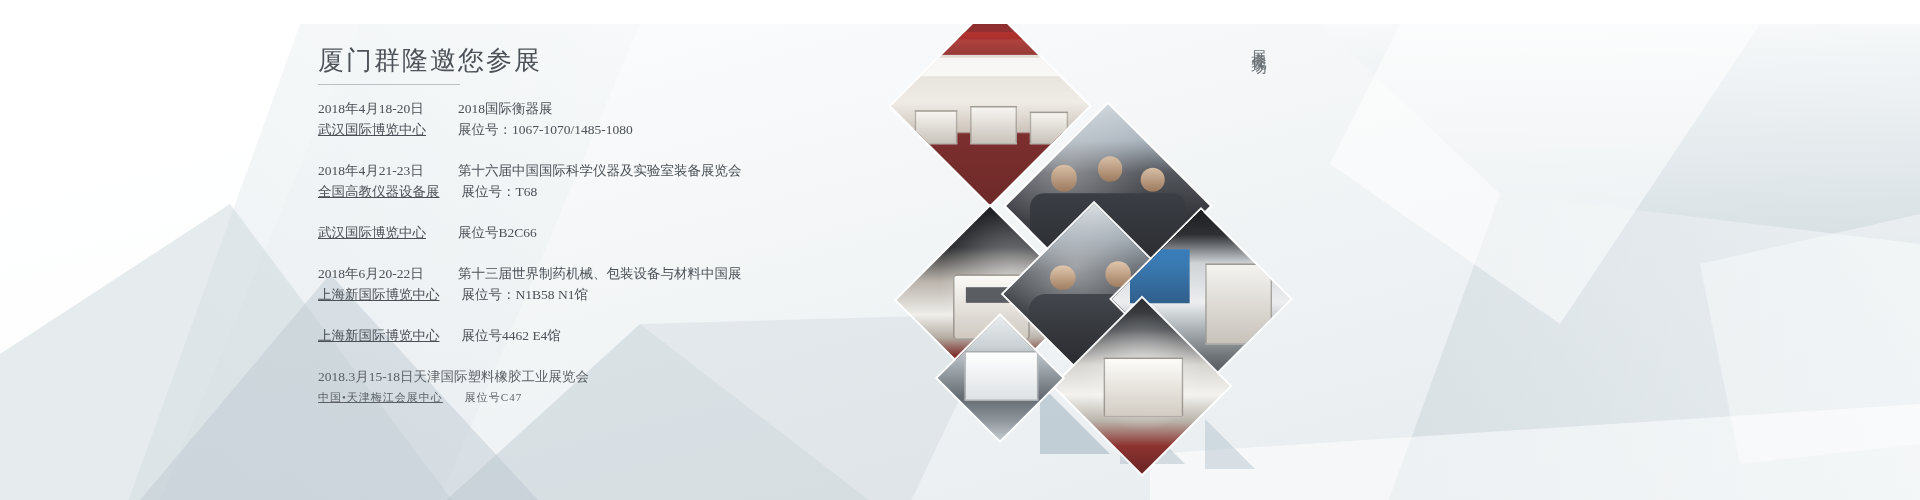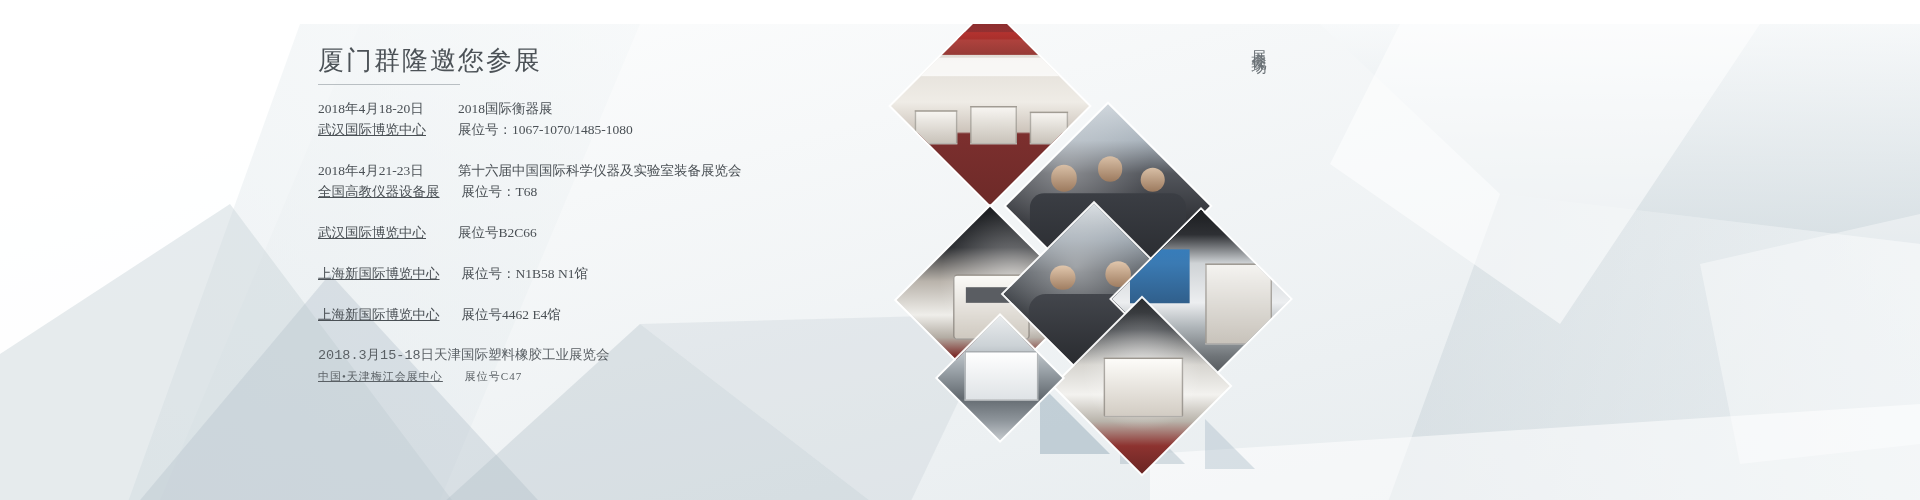--- a/index.html
+++ b/index.html
@@ -82,21 +82,21 @@
     min-width: 118px;
   }
   .event-row .c-venue {
     display: inline-block;
     min-width: 118px;
     text-decoration: underline;
   }
   .event-row .c-name { display: inline-block; }
   .event-row .c-booth { display: inline-block; }
 
-  .event-row.single .c-date { min-width: 0; font-family: Liberation Mono, monospace; }
+  .event-row.single .c-date { min-width: 0; }
 
   .gap-a { display: inline-block; width: 22px; }
 
   
   .event.compact .event-row { color: #5a6065; }
   .event.compact .line2 { font-size: 11px; letter-spacing: 1px; }
 
   
   .vertical-label {
     position: absolute;
@@ -332,20 +332,25 @@
     <div class="event">
       <div class="event-row">
         <span class="c-venue">武汉国际博览中心</span>
         <span class="gap-a"></span>
         <span class="c-booth">展位号B2C66</span>
       </div>
     </div>
 
     <div class="event">
       <div class="event-row">
+        <span class="c-date">2018年6月20-22日</span>
+        <span class="gap-a"></span>
+        <span class="c-name">第十三届世界制药机械、包装设备与材料中国展</span>
+      </div>
+      <div class="event-row">
         <span class="c-venue">上海新国际博览中心</span>
         <span class="gap-a"></span>
         <span class="c-booth">展位号：N1B58 N1馆</span>
       </div>
     </div>
 
     <div class="event">
       <div class="event-row">
         <span class="c-venue">上海新国际博览中心</span>
         <span class="gap-a"></span>

